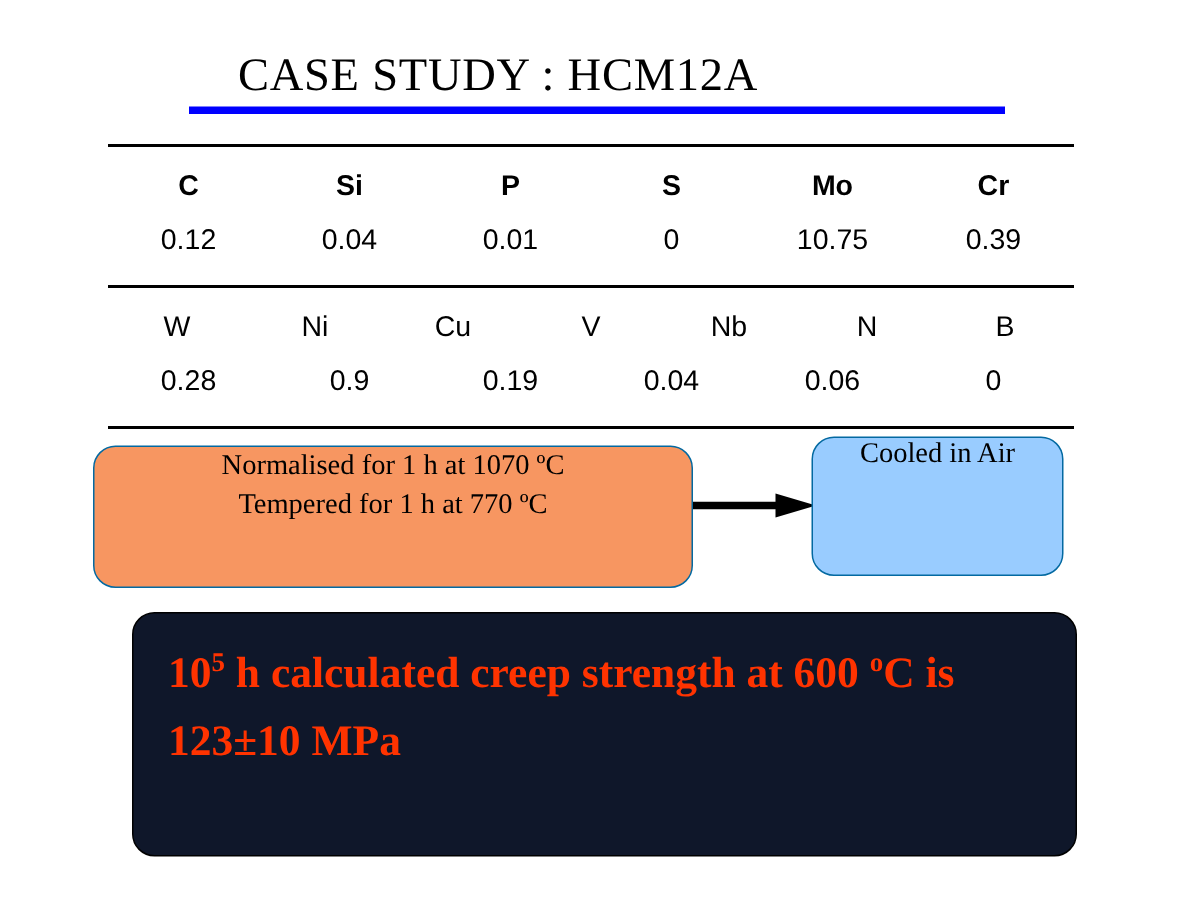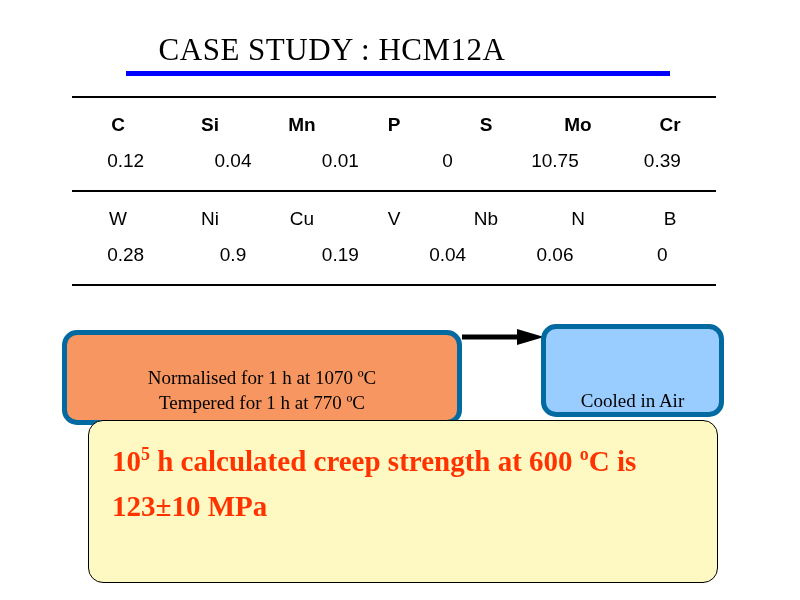--- a/index.html
+++ b/index.html
@@ -74,46 +74,45 @@
   }
   .value-row .comp-cell {
     font-size: 19px;
     font-weight: normal;
     padding-top: 17px;
     padding-bottom: 20px;
   }
   .round-box {
     position: absolute;
     box-sizing: border-box;
-    border: 5px solid #0369a1;
+    border: 1px solid #0369a1;
     border-radius: 15px;
     display: flex;
-    align-items: flex-end;
+    align-items: flex-start;
     justify-content: center;
-    margin-top: 33px;
   }
   #heat-treatment-box {
     left: 62px;
     top: 297px;
     width: 400px;
     height: 95px;
     background: #f79661;
   }
   #heat-treatment-text {
     font-family: "Liberation Serif", serif;
     font-size: 19px;
     color: #000000;
     text-align: center;
     line-height: 1.35;
     padding-bottom: 4px;
   }
   #cooling-box {
     left: 541px;
     top: 291px;
-    width: 183px;
+    width: 168px;
     height: 93px;
     background: #99ccff;
   }
   #cooling-text {
     font-family: "Liberation Serif", serif;
     font-size: 19px;
     color: #000000;
     text-align: center;
   }
 
@@ -129,22 +128,21 @@
   
   #result-box {
     position: absolute;
     left: 88px;
     top: 408px;
     width: 630px;
     height: 163px;
     box-sizing: border-box;
     border: 1px solid #000000;
     border-radius: 15px;
-    background: #fef9c3;
-    margin-top: 12px;
+    background: #0f172a;
   }
   #result-text {
     position: absolute;
     left: 23px;
     top: 18px;
     width: 594px;
     font-family: "Liberation Serif", serif;
     font-weight: bold;
     font-size: 29px;
     color: #ff3300;
@@ -164,21 +162,20 @@
 <div id="title-rule"></div>
 
 <div id="composition-table">
 
   <div class="table-rule"></div>
 
   <div class="comp-block">
     <div class="comp-row header-row">
       <div class="comp-cell">C</div>
       <div class="comp-cell">Si</div>
-      <div class="comp-cell">Mn</div>
       <div class="comp-cell">P</div>
       <div class="comp-cell">S</div>
       <div class="comp-cell">Mo</div>
       <div class="comp-cell">Cr</div>
     </div>
     <div class="comp-row value-row">
       <div class="comp-cell">0.12</div>
       <div class="comp-cell">0.04</div>
       <div class="comp-cell">0.01</div>
       <div class="comp-cell">0</div>

